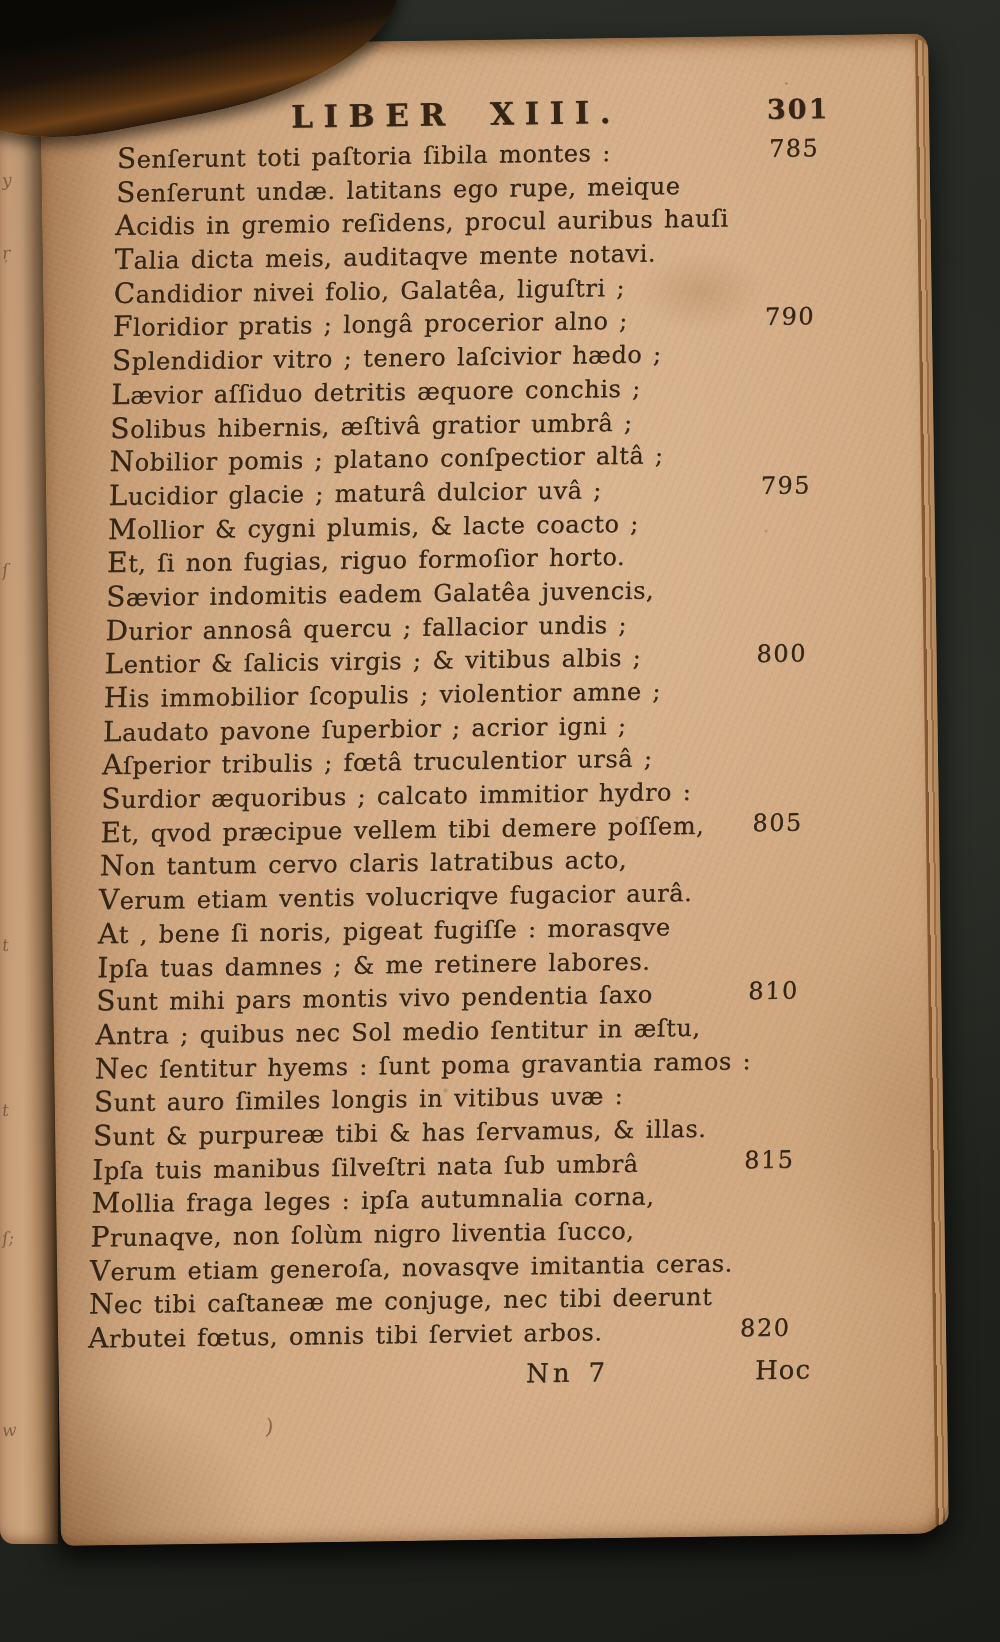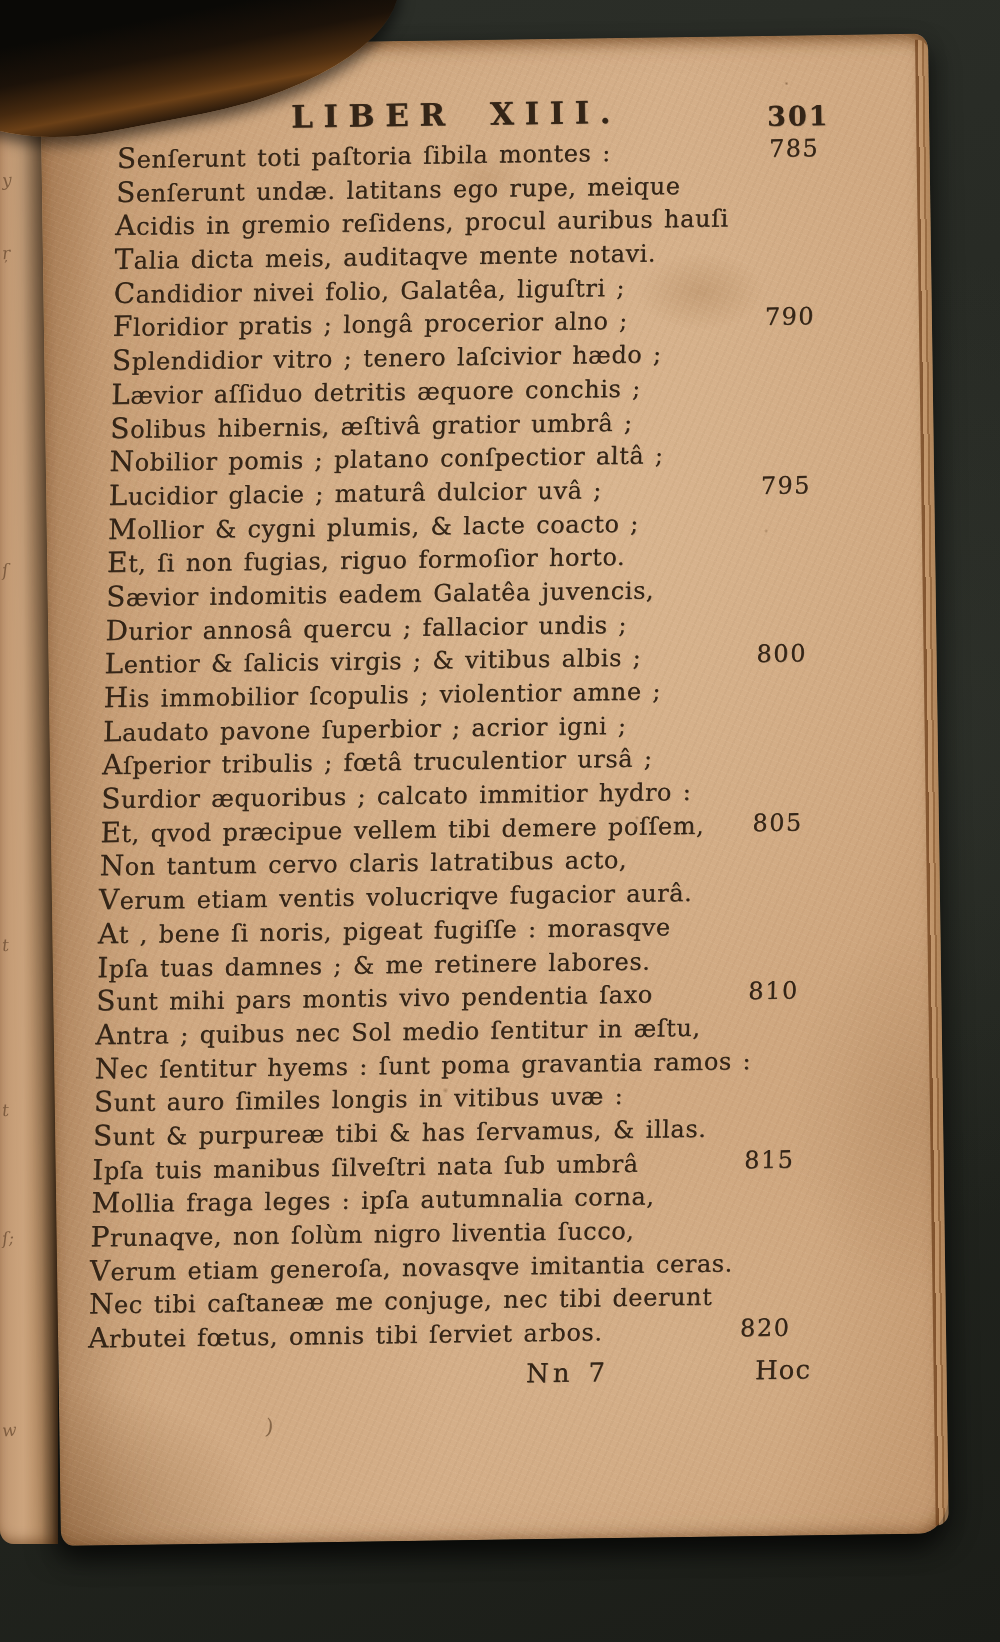--- a/index.html
+++ b/index.html
@@ -78,21 +78,21 @@
     box-shadow:0 8px 14px rgba(0,0,0,.55);
   }
   
   .running-title{
     position:absolute;left:250px;top:56px;font-size:31px;font-weight:600;
     letter-spacing:.34em;word-spacing:.42em;
     text-shadow:.4px .4px .7px rgba(52,37,23,.7);
   }
   .page-number{
     position:absolute;left:726px;top:58px;font-size:27px;font-weight:600;
-    letter-spacing:2px;text-shadow:.4px .4px .7px rgba(52,37,23,.7);margin-top:7px;
+    letter-spacing:2px;text-shadow:.4px .4px .7px rgba(52,37,23,.7);
   }
   
   .verse{
     position:absolute;left:76px;top:97px;width:780px;
     transform:skewX(-2.2deg);transform-origin:top left;
     font-size:24px;line-height:33.7px;letter-spacing:.6px;word-spacing:2.5px;
     text-shadow:.35px .35px .6px rgba(52,37,23,.65);
   }
   .verse-line{position:relative;white-space:nowrap;height:33.7px;}
   .verse-line::first-letter{font-size:28px;}

